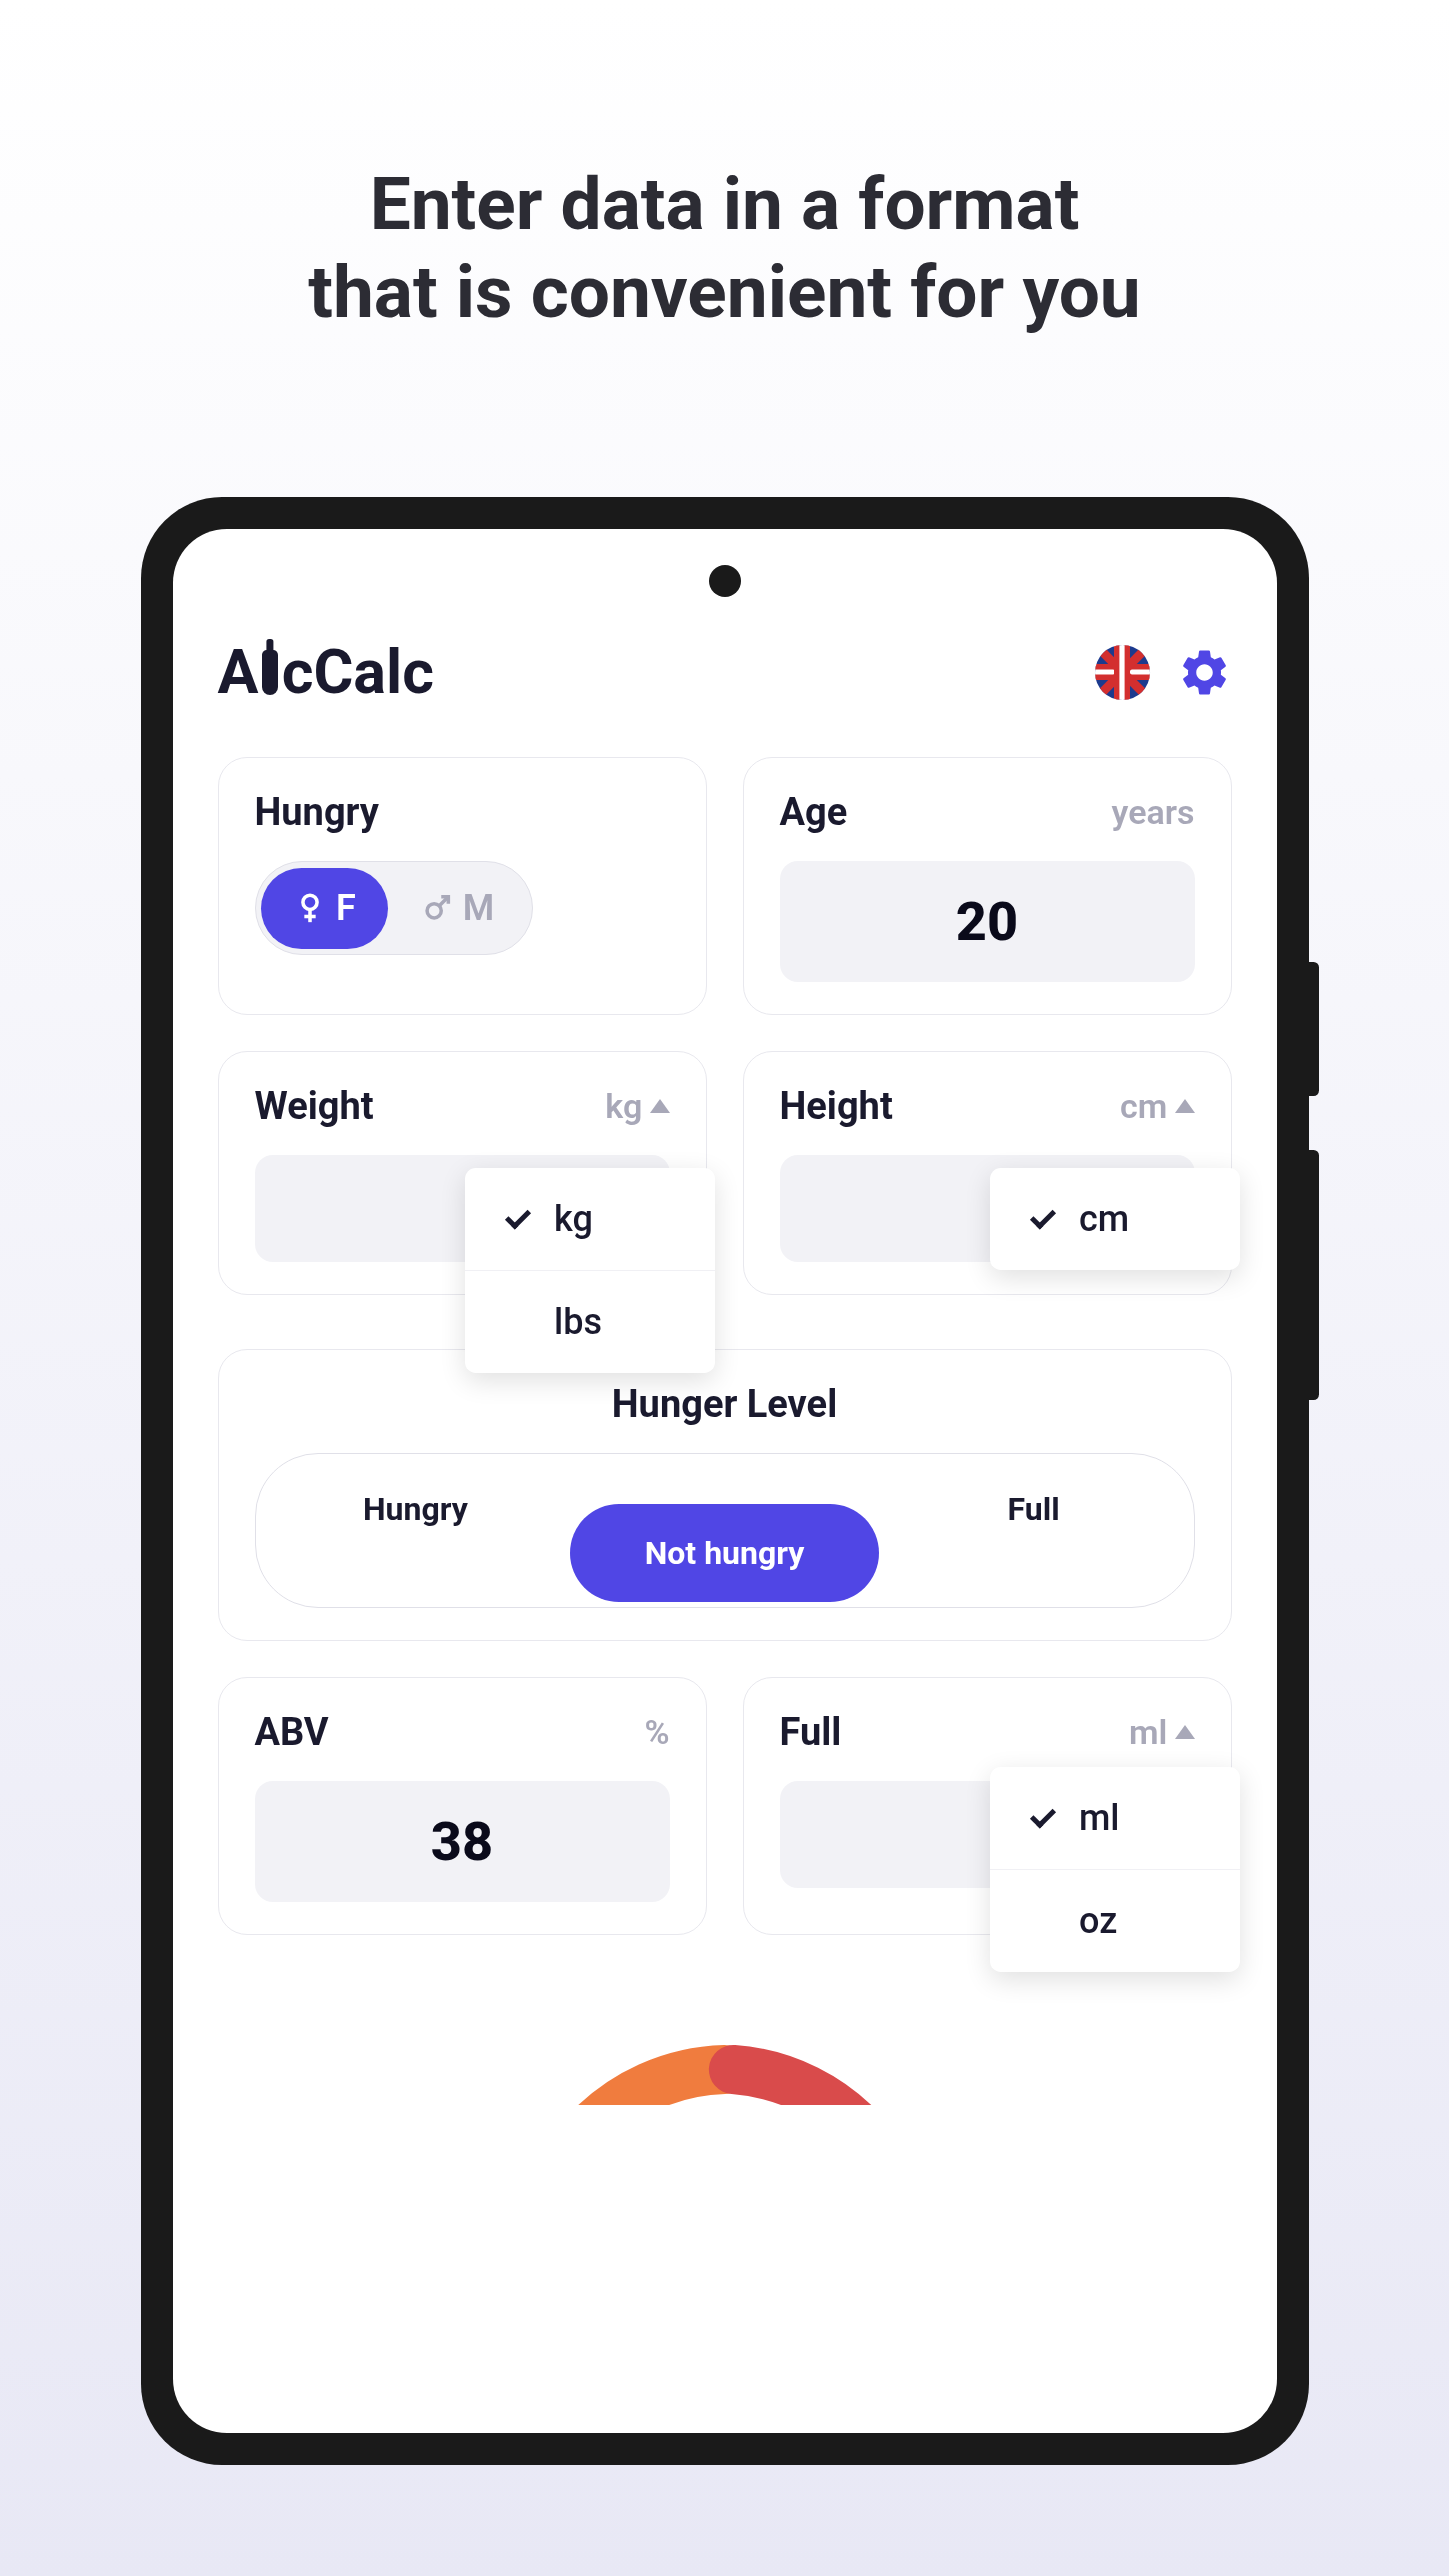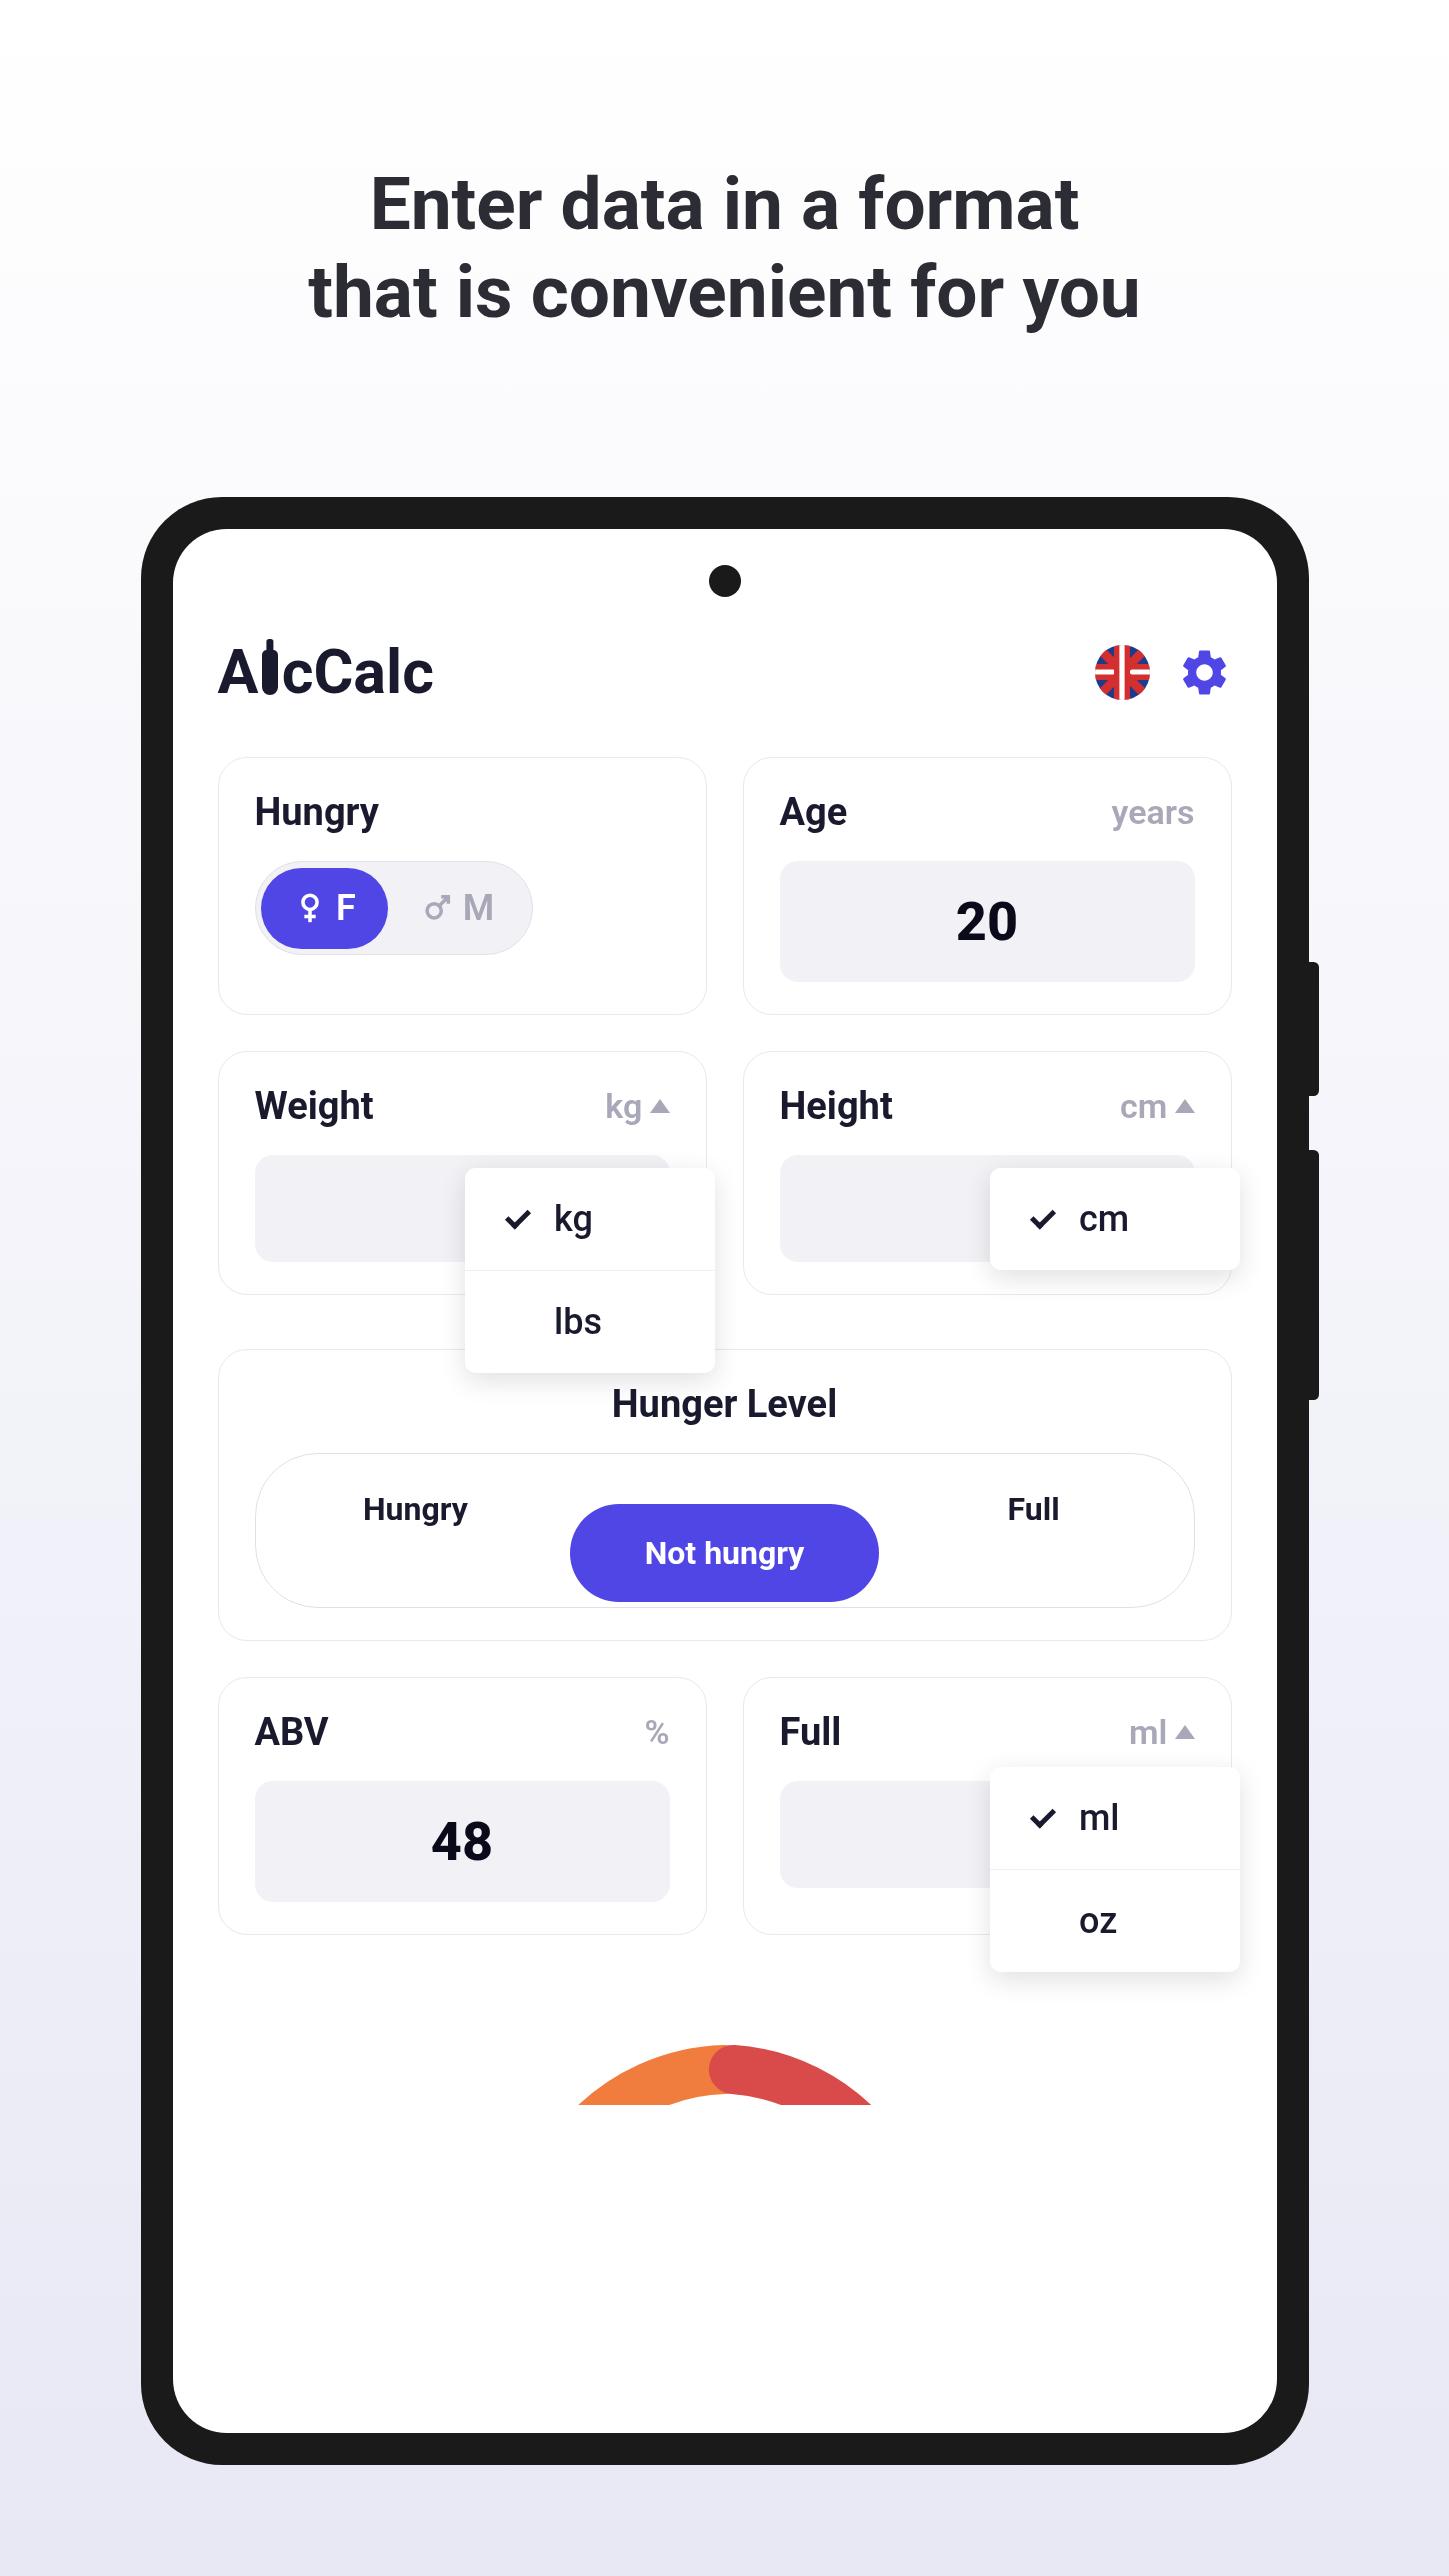--- a/index.html
+++ b/index.html
@@ -393,21 +393,21 @@
             <div class="hunger-option active">Not hungry</div>
             <div class="hunger-option">Full</div>
           </div>
         </div>
 
         <div class="card">
           <div class="card-header">
             <div class="card-label">ABV</div>
             <div class="card-unit">%</div>
           </div>
-          <div class="value-box">48</div>
+          <div class="value-box">38</div>
         </div>
 
         <div class="card">
           <div class="card-header">
             <div class="card-label">Full</div>
             <div class="card-unit">
               <span>ml</span>
               <span class="chevron-up"></span>
             </div>
           </div>

